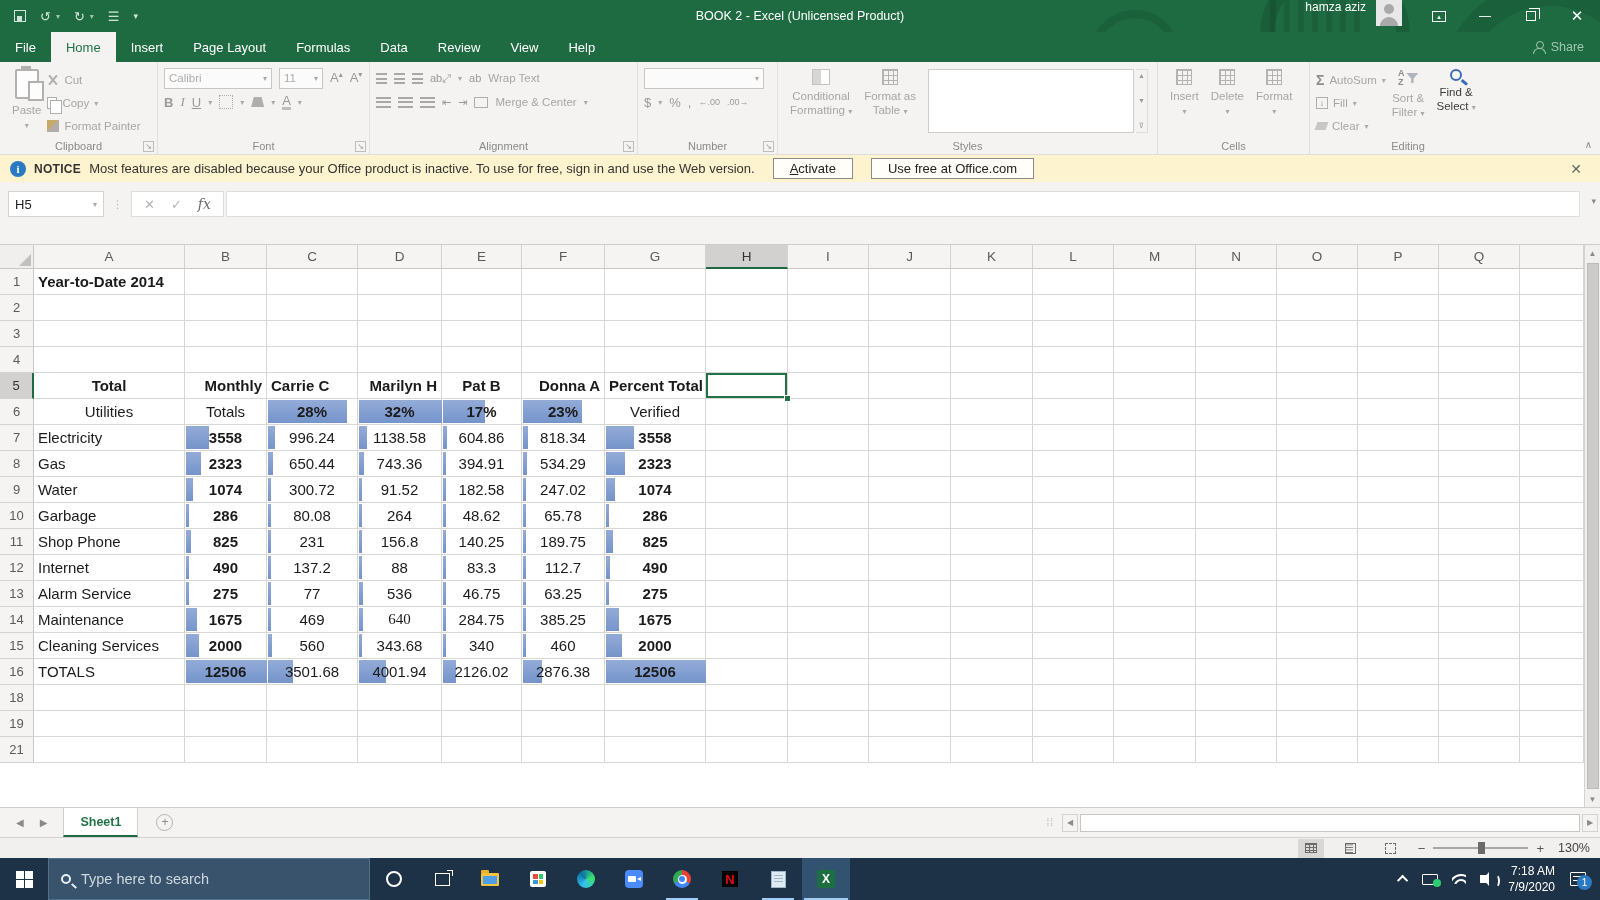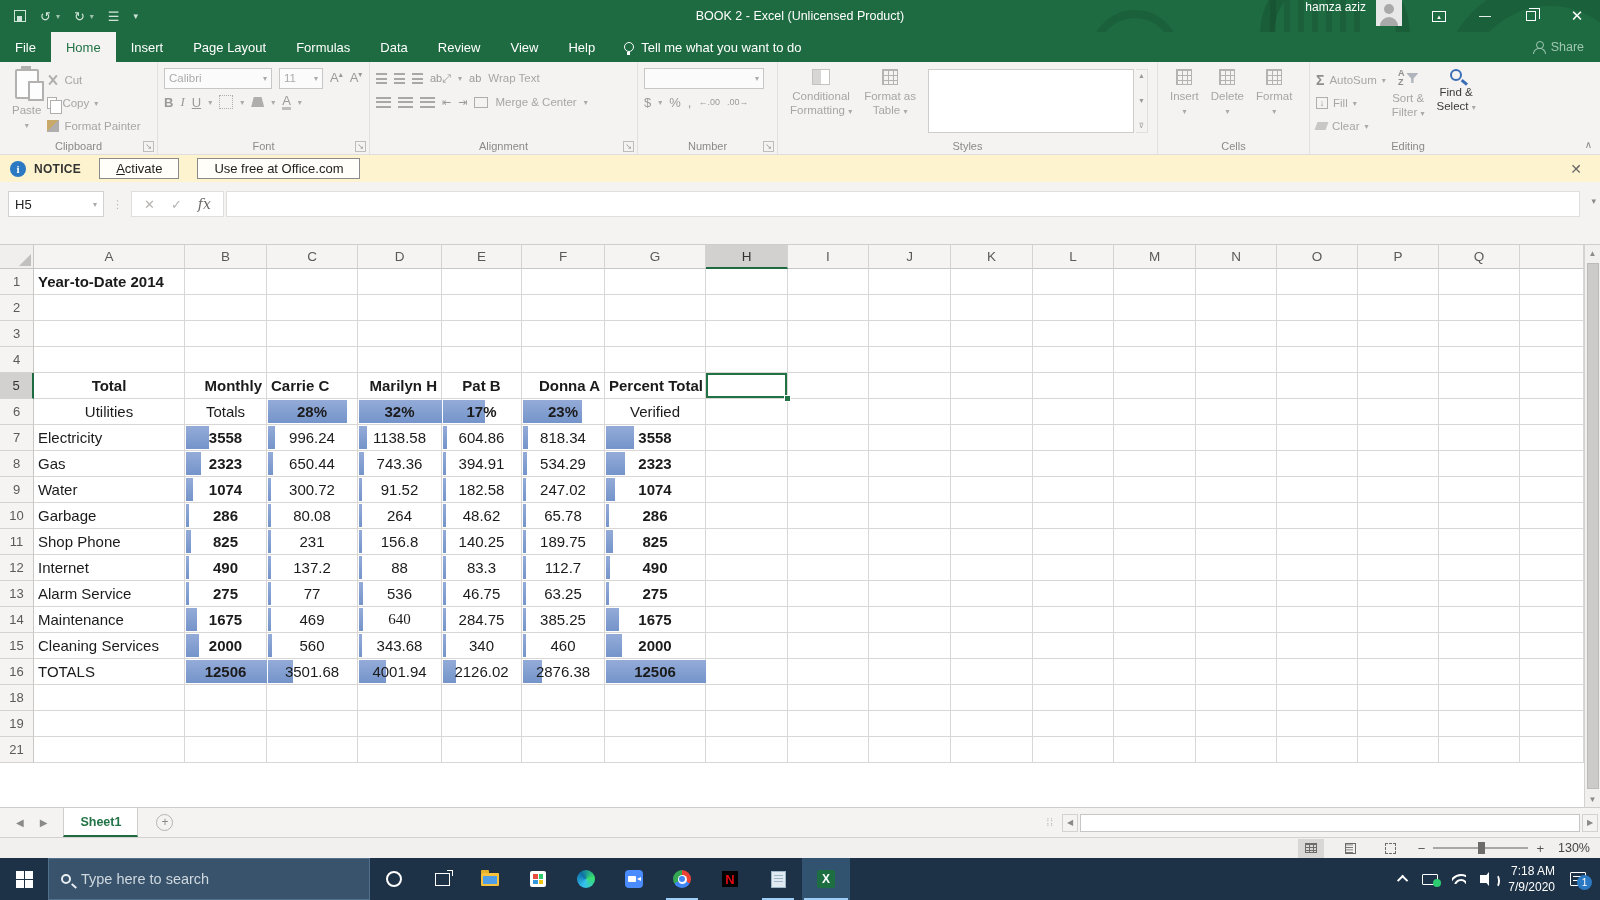--- a/index.html
+++ b/index.html
@@ -255,24 +255,20 @@
   <div class="tabrow">
     <div class="rtab">File</div>
     <div class="rtab active">Home</div>
     <div class="rtab">Insert</div>
     <div class="rtab">Page Layout</div>
     <div class="rtab">Formulas</div>
     <div class="rtab">Data</div>
     <div class="rtab">Review</div>
     <div class="rtab">View</div>
     <div class="rtab">Help</div>
-    <div class="tellme">
-      <span class="ic-bulb"></span>
-      <span>Tell me what you want to do</span>
-    </div>
     <div class="share">
       <span class="ic-person"></span>
       <span>Share</span>
     </div>
   </div>
 
   <div class="ribbon">
     <div class="rgroup" style="width:158px;">
       <div class="bigbtn">
         <span class="gi ic-clip"></span>
@@ -436,20 +432,21 @@
         <div class="lbl"><span>Find &amp;</span><br><span>Select</span> <span class="dd">▾</span></div>
       </div>
       <div class="glabel">Editing</div>
     </div>
     <div class="collapse">∧</div>
   </div>
 
   <div class="notice">
     <span class="ninfo">i</span>
     <span class="ntag">NOTICE</span>
+    <span>Most features are disabled because your Office product is inactive. To use for free, sign in and use the Web version.</span>
     <button class="nbtn"><u>A</u><span>ctivate</span></button>
     <button class="nbtn">Use free at Office.com</button>
     <span class="nclose">✕</span>
   </div>
 
   <div class="formula">
     <div class="frow">
       <div class="namebox">
         <span>H5</span>
           <span class="dd">▾</span>

